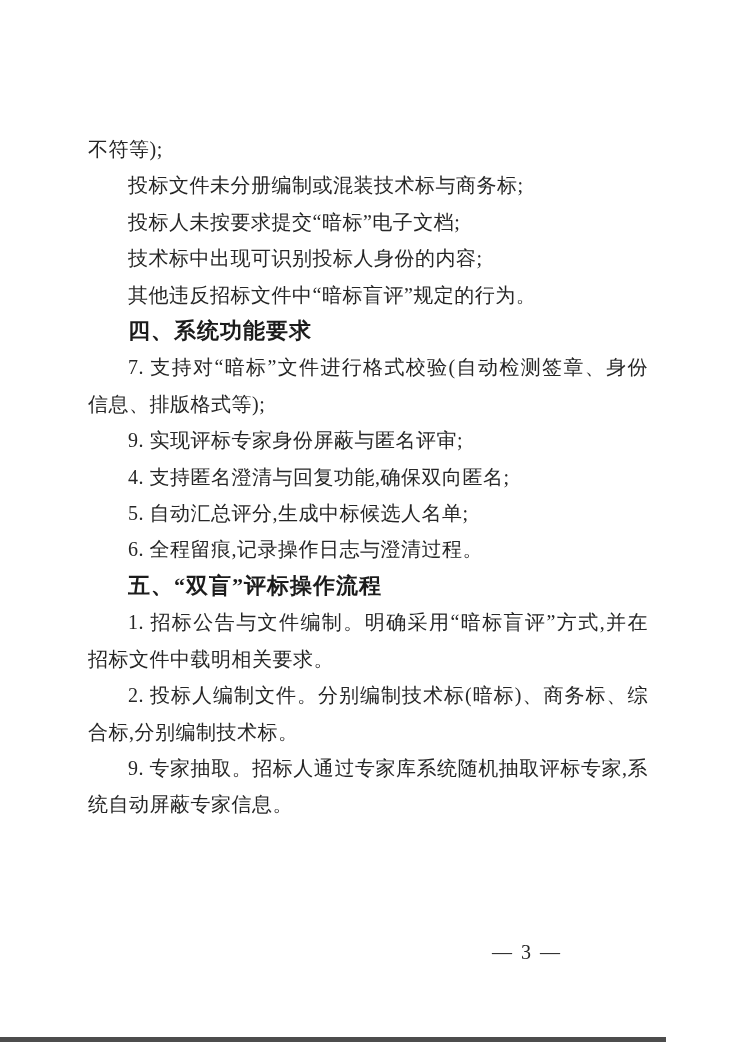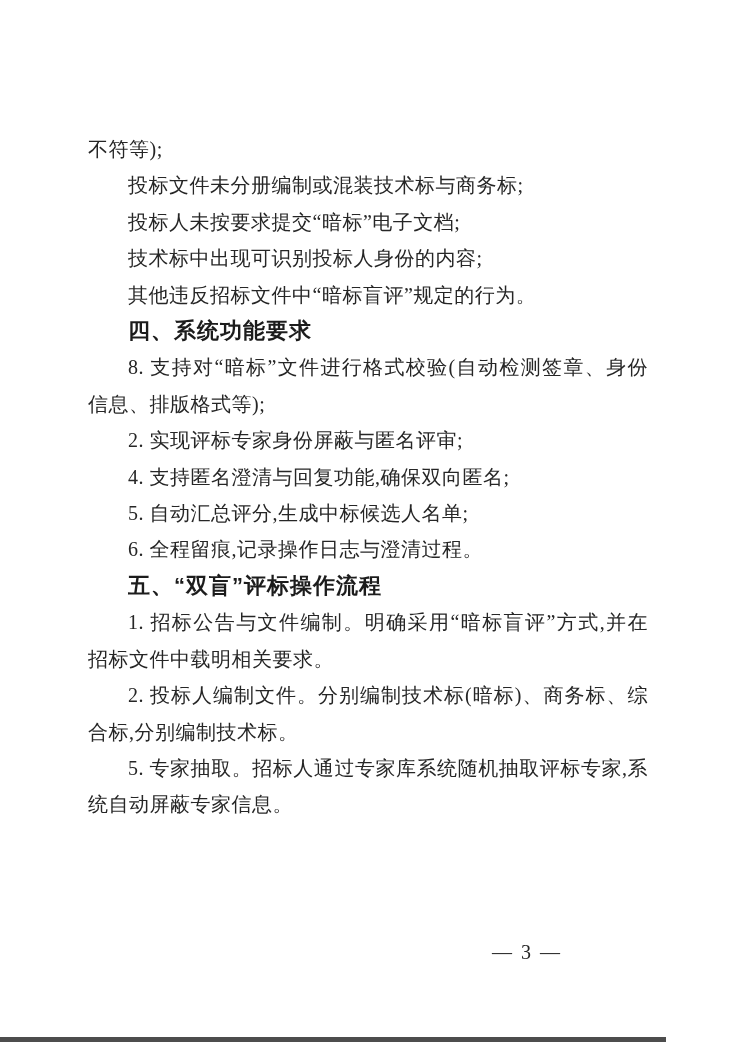--- a/index.html
+++ b/index.html
@@ -49,21 +49,21 @@
     white-space: normal;
   }
   .line.indent {
     text-indent: 40px;
   }
   .line.fill {
     text-align: justify;
     text-align-last: justify;
   }
   .line.heading {
-    font-family: Liberation Sans, sans-serif;
+    font-family: Liberation Serif, serif;
     font-weight: 700;
     font-size: 22px;
     letter-spacing: 1px;
     color: #1c1c1c;
   }
   .pagenum {
     position: absolute;
     top: 940px;
     right: 104px;
     font-size: 20px;
@@ -77,32 +77,32 @@
 <body>
 
 <div class="page">
   <div class="content">
     <p class="line">不符等);</p>
     <p class="line indent">投标文件未分册编制或混装技术标与商务标;</p>
     <p class="line indent">投标人未按要求提交“暗标”电子文档;</p>
     <p class="line indent">技术标中出现可识别投标人身份的内容;</p>
     <p class="line indent">其他违反招标文件中“暗标盲评”规定的行为。</p>
     <p class="line heading indent">四、系统功能要求</p>
-    <p class="line indent fill">8. 支持对“暗标”文件进行格式校验(自动检测签章、身份</p>
+    <p class="line indent fill">7. 支持对“暗标”文件进行格式校验(自动检测签章、身份</p>
     <p class="line">信息、排版格式等);</p>
-    <p class="line indent">2. 实现评标专家身份屏蔽与匿名评审;</p>
+    <p class="line indent">9. 实现评标专家身份屏蔽与匿名评审;</p>
     <p class="line indent">4. 支持匿名澄清与回复功能,确保双向匿名;</p>
     <p class="line indent">5. 自动汇总评分,生成中标候选人名单;</p>
     <p class="line indent">6. 全程留痕,记录操作日志与澄清过程。</p>
     <p class="line heading indent">五、“双盲”评标操作流程</p>
     <p class="line indent fill">1. 招标公告与文件编制。明确采用“暗标盲评”方式,并在</p>
     <p class="line">招标文件中载明相关要求。</p>
     <p class="line indent fill">2. 投标人编制文件。分别编制技术标(暗标)、商务标、综</p>
     <p class="line">合标,分别编制技术标。</p>
-    <p class="line indent fill">5. 专家抽取。招标人通过专家库系统随机抽取评标专家,系</p>
+    <p class="line indent fill">9. 专家抽取。招标人通过专家库系统随机抽取评标专家,系</p>
     <p class="line">统自动屏蔽专家信息。</p>
   </div>
 
   <div class="pagenum">— 3 —</div>
 
   <div class="edge-right"></div>
   <div class="edge-bottom"></div>
 </div>
 
 </body></html>

